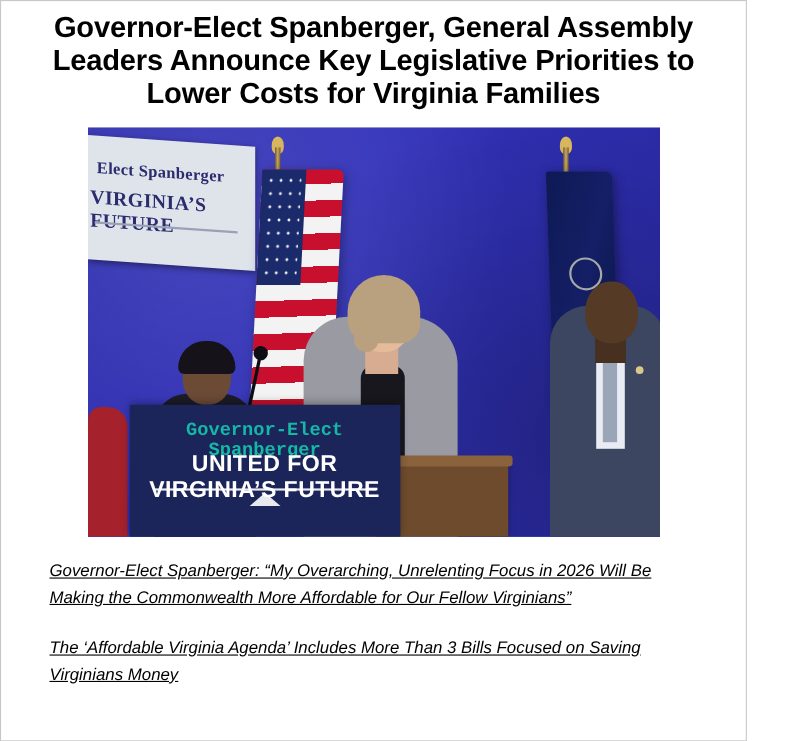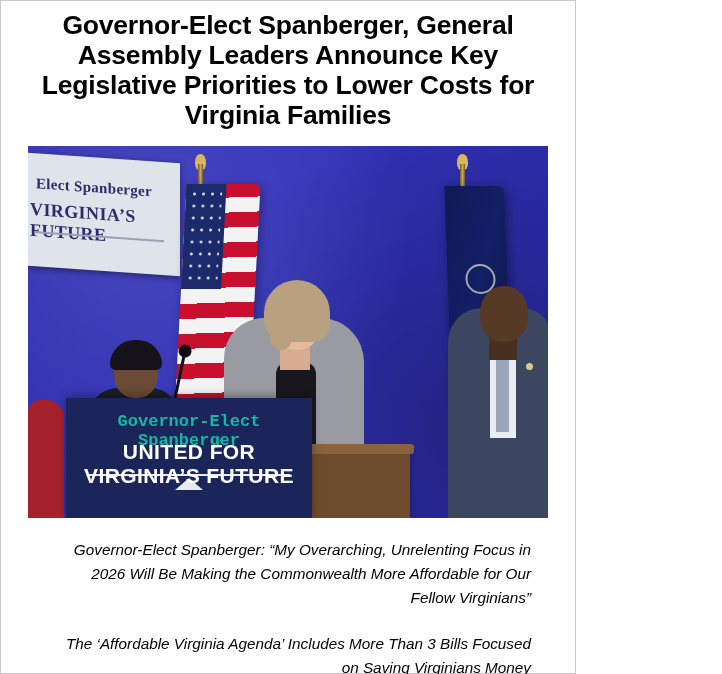--- a/index.html
+++ b/index.html
@@ -8,21 +8,21 @@
     background: #ffffff;
   }
   body {
     width: 722px;
     height: 674px;
     font-family: "Liberation Sans", sans-serif;
     color: #000000;
     overflow: hidden;
   }
   .page {
-    width: 576px;
+    width: 679px;
     height: 674px;
     box-sizing: border-box;
     border: 1px solid #c8c8c8;
     background: #ffffff;
     position: relative;
   }
   .headline {
     margin: 9px 18px 0 18px;
     text-align: center;
     font-size: 26.5px;
@@ -397,21 +397,22 @@
     position: absolute;
     left: -5px;
     top: -10px;
     width: 13px;
     height: 13px;
     border-radius: 50%;
     background: #0d0d14;
   }
   .captions {
     margin: 20px 44px 0 44px;
-    text-align: right;
+    text-align: left;
+    text-decoration: underline;
   }
   .caption {
     font-style: italic;
     font-size: 15.3px;
     line-height: 24px;
     color: #000000;
   }
   .caption + .caption {
     margin-top: 22px;
   }

